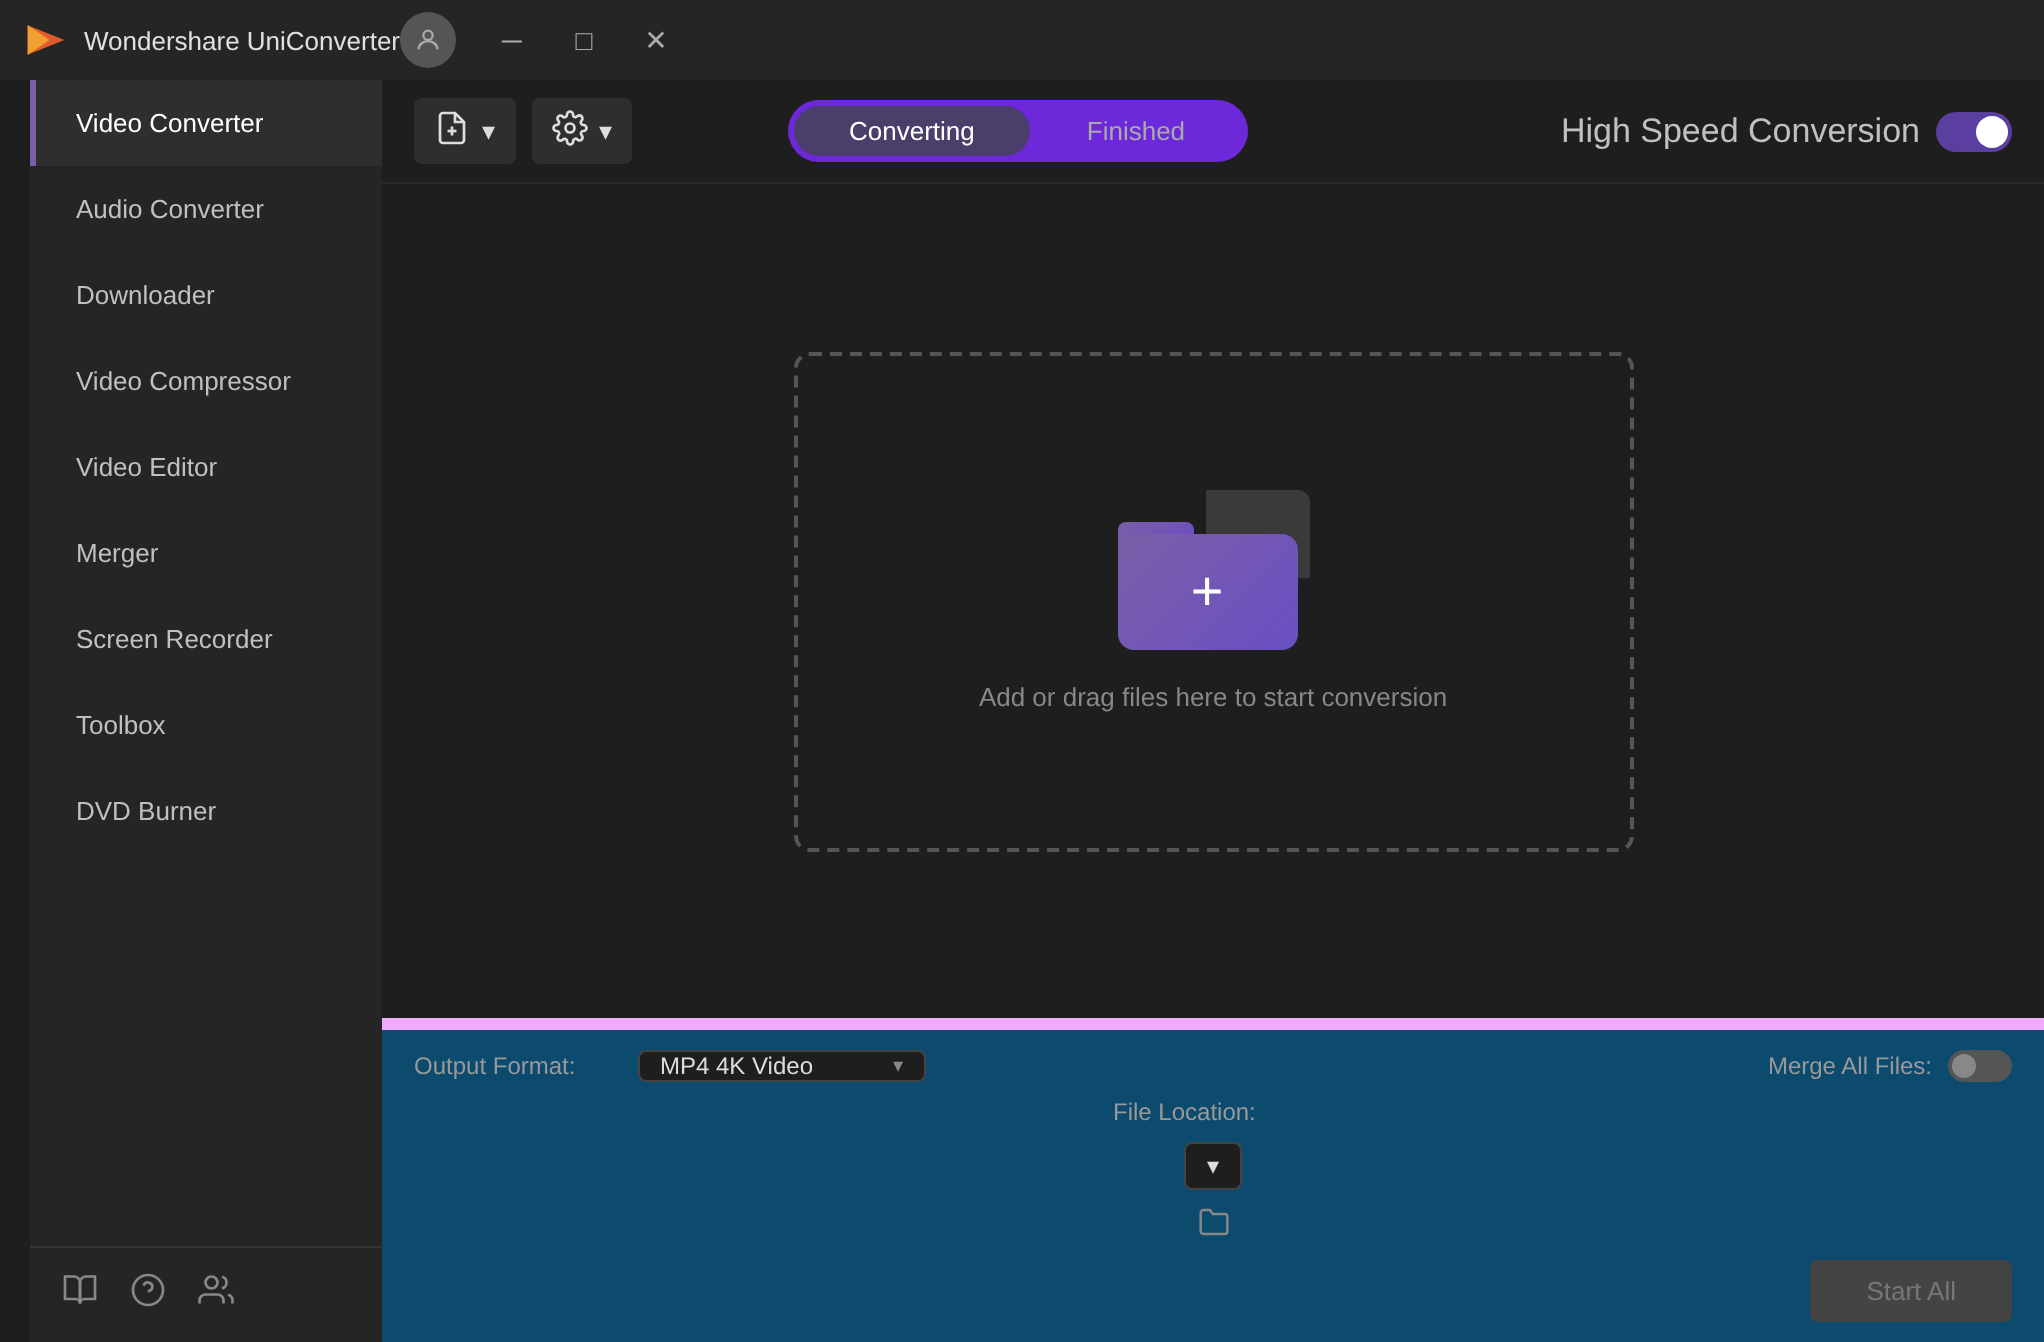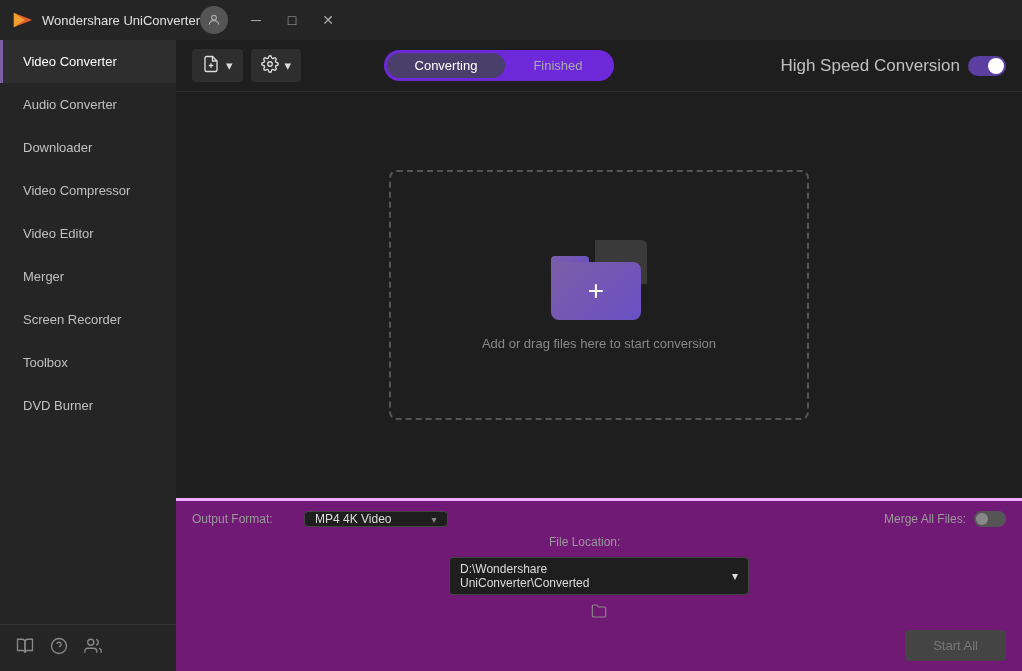--- a/index.html
+++ b/index.html
@@ -76,20 +76,21 @@
       overflow: hidden;
     }
 
     
     .sidebar {
       width: 176px;
       background: #252525;
       display: flex;
       flex-direction: column;
       flex-shrink: 0;
+      margin-left: 15px;
     }
     .sidebar-item {
       padding: 14px 20px;
       font-size: 13px;
       color: #c0c0c0;
       cursor: pointer;
       border-left: 3px solid transparent;
     }
     .sidebar-item.active {
       background: #2e2e2e;
@@ -254,24 +255,24 @@
       line-height: 1;
     }
 
     .drop-zone-text {
       font-size: 13px;
       color: #888;
     }
 
     
     .bottom-bar {
-      background: #701a75;
+      background: #0c4a6e;
       padding: 10px 16px;
       flex-shrink: 0;
-      border-top: 3px solid #f0abfc;
+      border-top: 6px solid #f0abfc;
     }
     .bottom-row {
       display: flex;
       align-items: center;
       gap: 12px;
       margin-bottom: 8px;
     }
     .bottom-row:last-child { margin-bottom: 0; }
     .bottom-label {
       font-size: 12px;
@@ -504,21 +505,20 @@
           <span>Merge All Files:</span>
           <div class="small-toggle">
             <div class="small-toggle-knob"></div>
           </div>
         </div>
       </div>
 
       <div class="bottom-row location-row">
         <span class="bottom-label">File Location:</span>
         <div class="location-path">
-          <span>D:\Wondershare UniConverter\Converted</span>
           <span class="chevron">▾</span>
         </div>
         <span class="folder-open-btn">
           <svg width="16" height="16" viewBox="0 0 24 24" fill="none" stroke="currentColor" stroke-width="1.8">
             <path d="M22 19a2 2 0 0 1-2 2H4a2 2 0 0 1-2-2V5a2 2 0 0 1 2-2h5l2 3h9a2 2 0 0 1 2 2z"></path>
           </svg>
         </span>
         <button class="start-all-btn">
           <span>Start All</span>
         </button>

